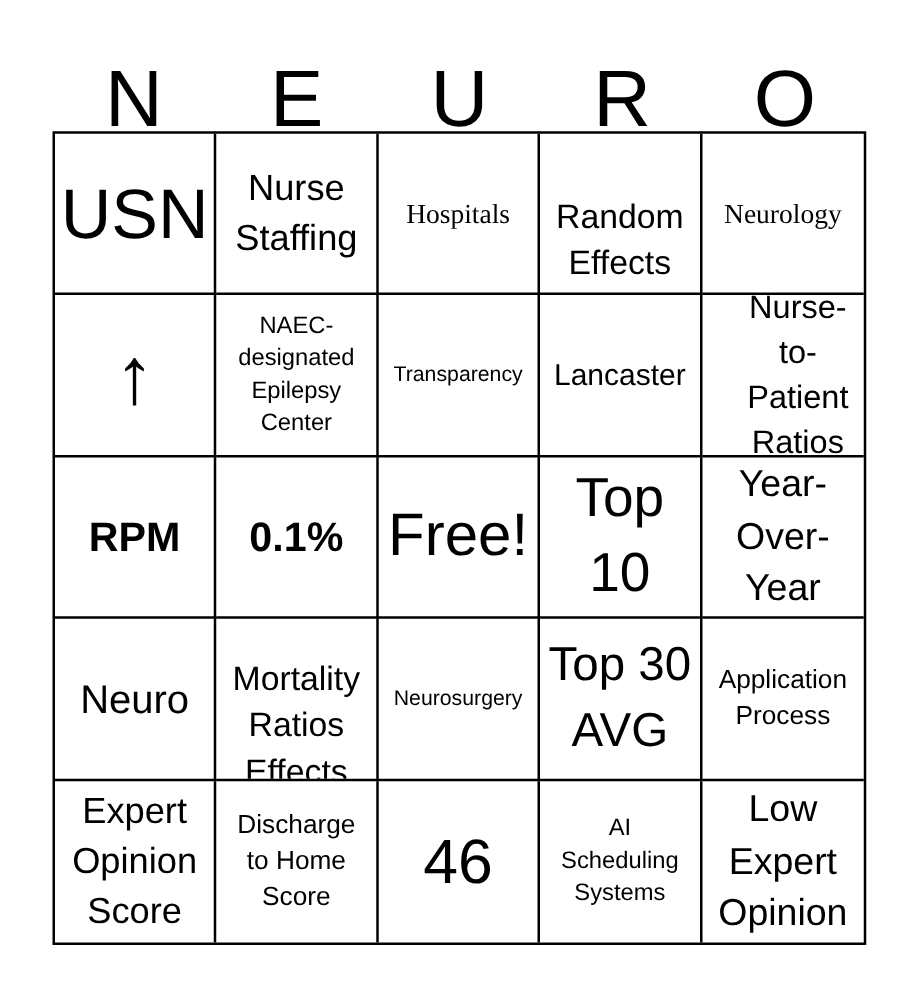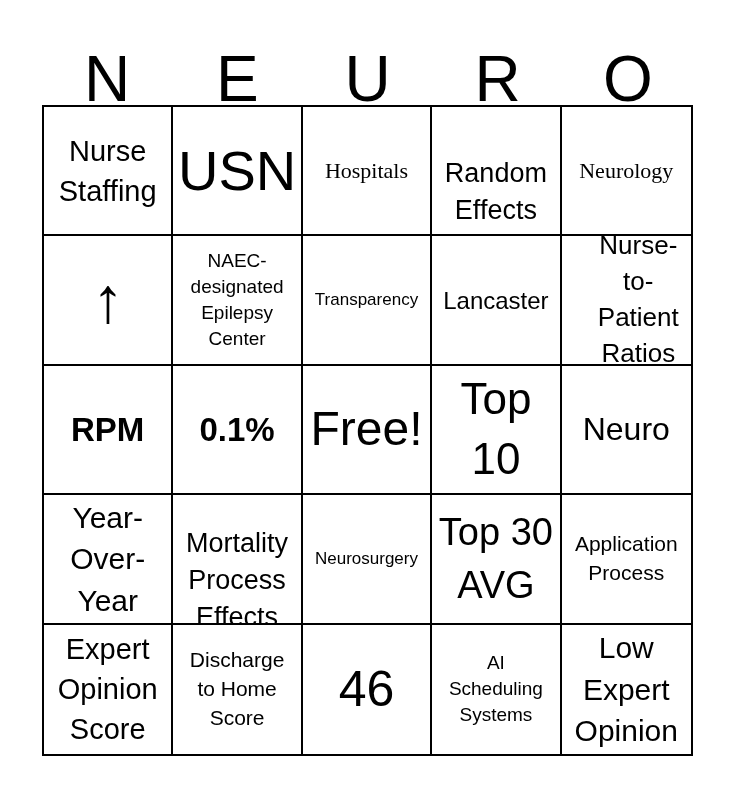--- a/index.html
+++ b/index.html
@@ -79,26 +79,26 @@
 
 <div class="card">
   <div class="header">
     <span class="hletter">N</span>
     <span class="hletter">E</span>
     <span class="hletter">U</span>
     <span class="hletter">R</span>
     <span class="hletter">O</span>
   </div>
   <div class="grid">
+    <div class="cell fs56">
+        <span class="ctext">USN</span>
+      </div>
     <div class="cell fs29">
         <span class="ctext">Nurse
 Staffing</span>
-      </div>
-    <div class="cell fs56">
-        <span class="ctext">USN</span>
       </div>
     <div class="cell fs22">
         <span class="ctext">Hospitals</span>
       </div>
     <div class="cell fs27">
         <span class="ctext">Random
 Effects</span>
       </div>
     <div class="cell fs22">
         <span class="ctext">Neurology</span>
@@ -131,32 +131,32 @@
     <div class="cell fs49">
         <span class="ctext">0.1%</span>
       </div>
     <div class="cell fs48">
         <span class="ctext">Free!</span>
       </div>
     <div class="cell fs44">
         <span class="ctext">Top
 10</span>
       </div>
-    <div class="cell fs32">
-        <span class="ctext">Neuro</span>
-      </div>
-
     <div class="cell fs30">
         <span class="ctext">Year-
 Over-
 Year</span>
       </div>
+
+    <div class="cell fs32">
+        <span class="ctext">Neuro</span>
+      </div>
     <div class="cell fs27">
         <span class="ctext">Mortality
-Process
+Ratios
 Effects</span>
       </div>
     <div class="cell fs17">
         <span class="ctext">Neurosurgery</span>
       </div>
     <div class="cell fs38">
         <span class="ctext">Top 30
 AVG</span>
       </div>
     <div class="cell fs21">

